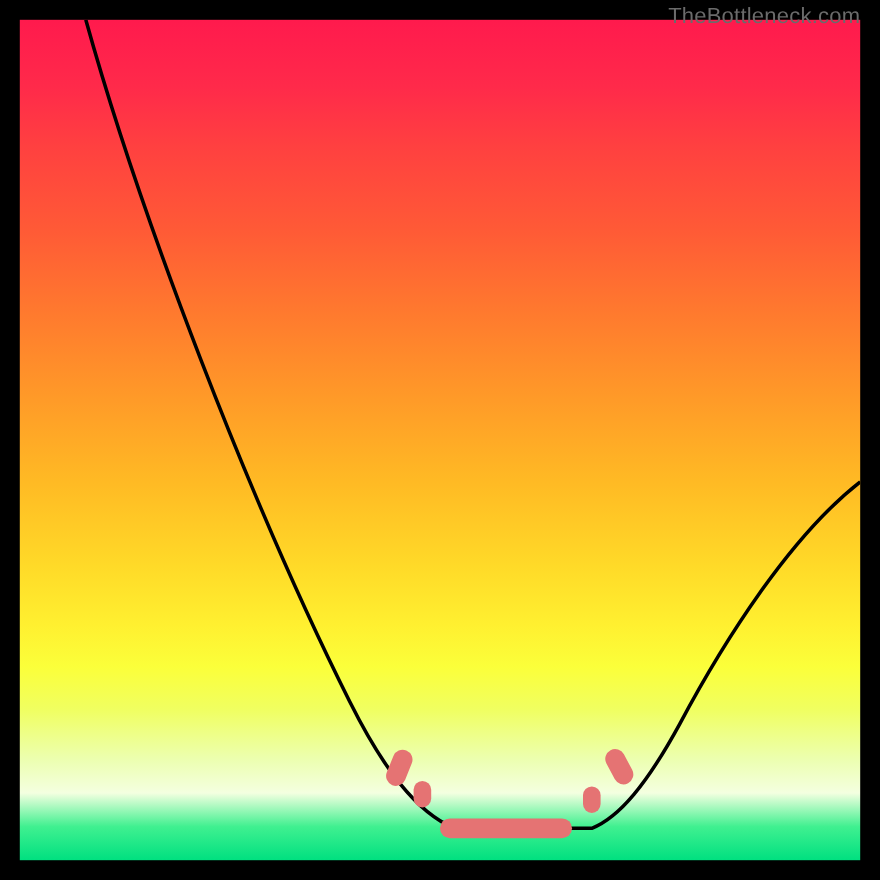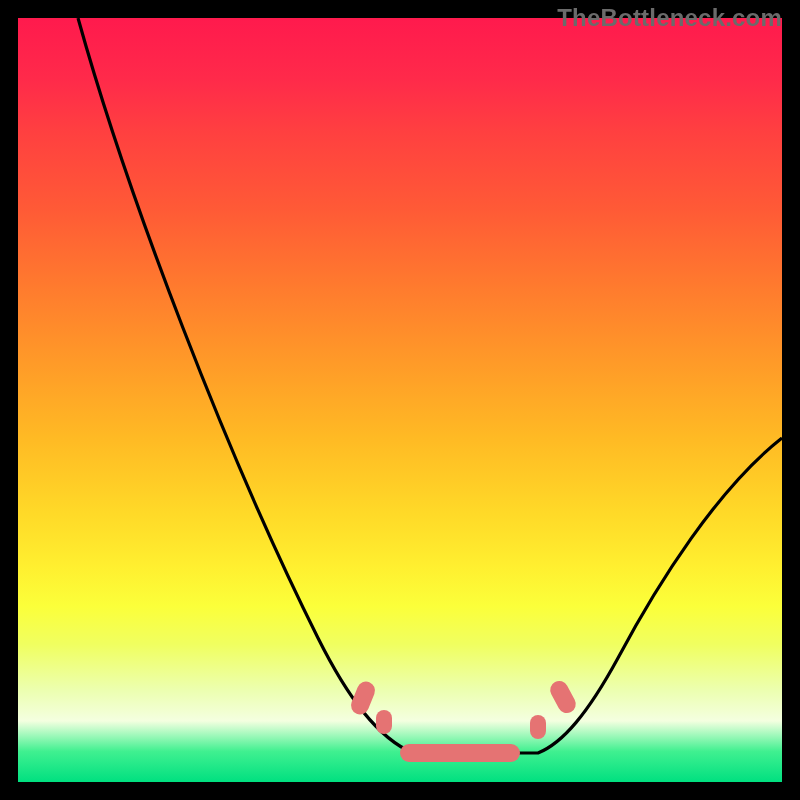--- a/index.html
+++ b/index.html
@@ -76,22 +76,22 @@
     width: 18px;
     height: 34px;
     border-radius: 12px;
     transform: translate(-50%, -50%) rotate(-28deg);
   }
   .watermark {
     position: absolute;
     top: 4px;
     right: 18px;
     color: #6b6b6b;
-    font-size: 24px;
-    font-weight: 700;
+    font-size: 20px;
+    font-weight: 400;
     letter-spacing: 0.2px;
   }
 </style>
 </head>
 <body>
 
 <div class="frame">
   <div class="plot-bg"></div>
 
   <svg class="curve" viewBox="0 0 764 764">

